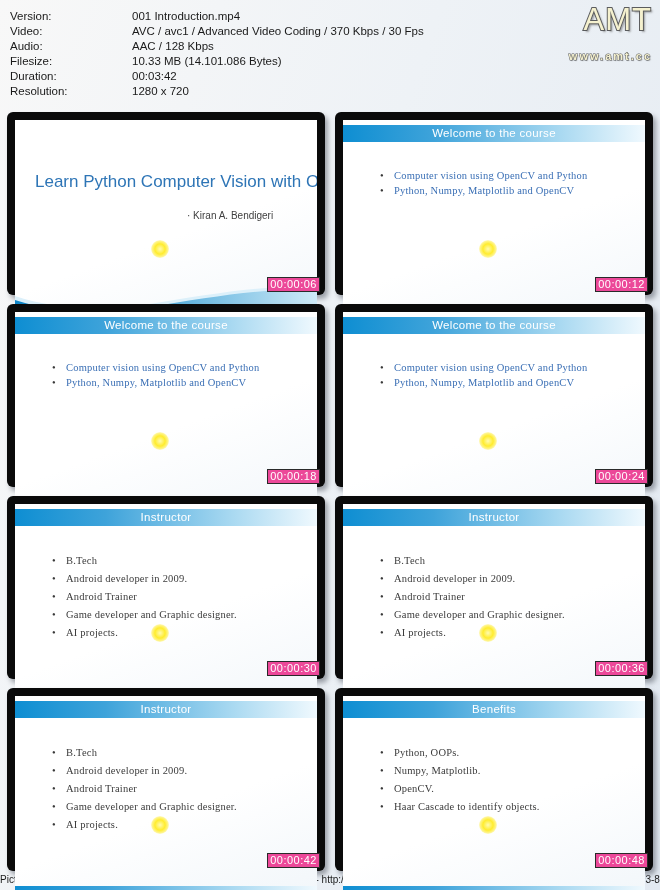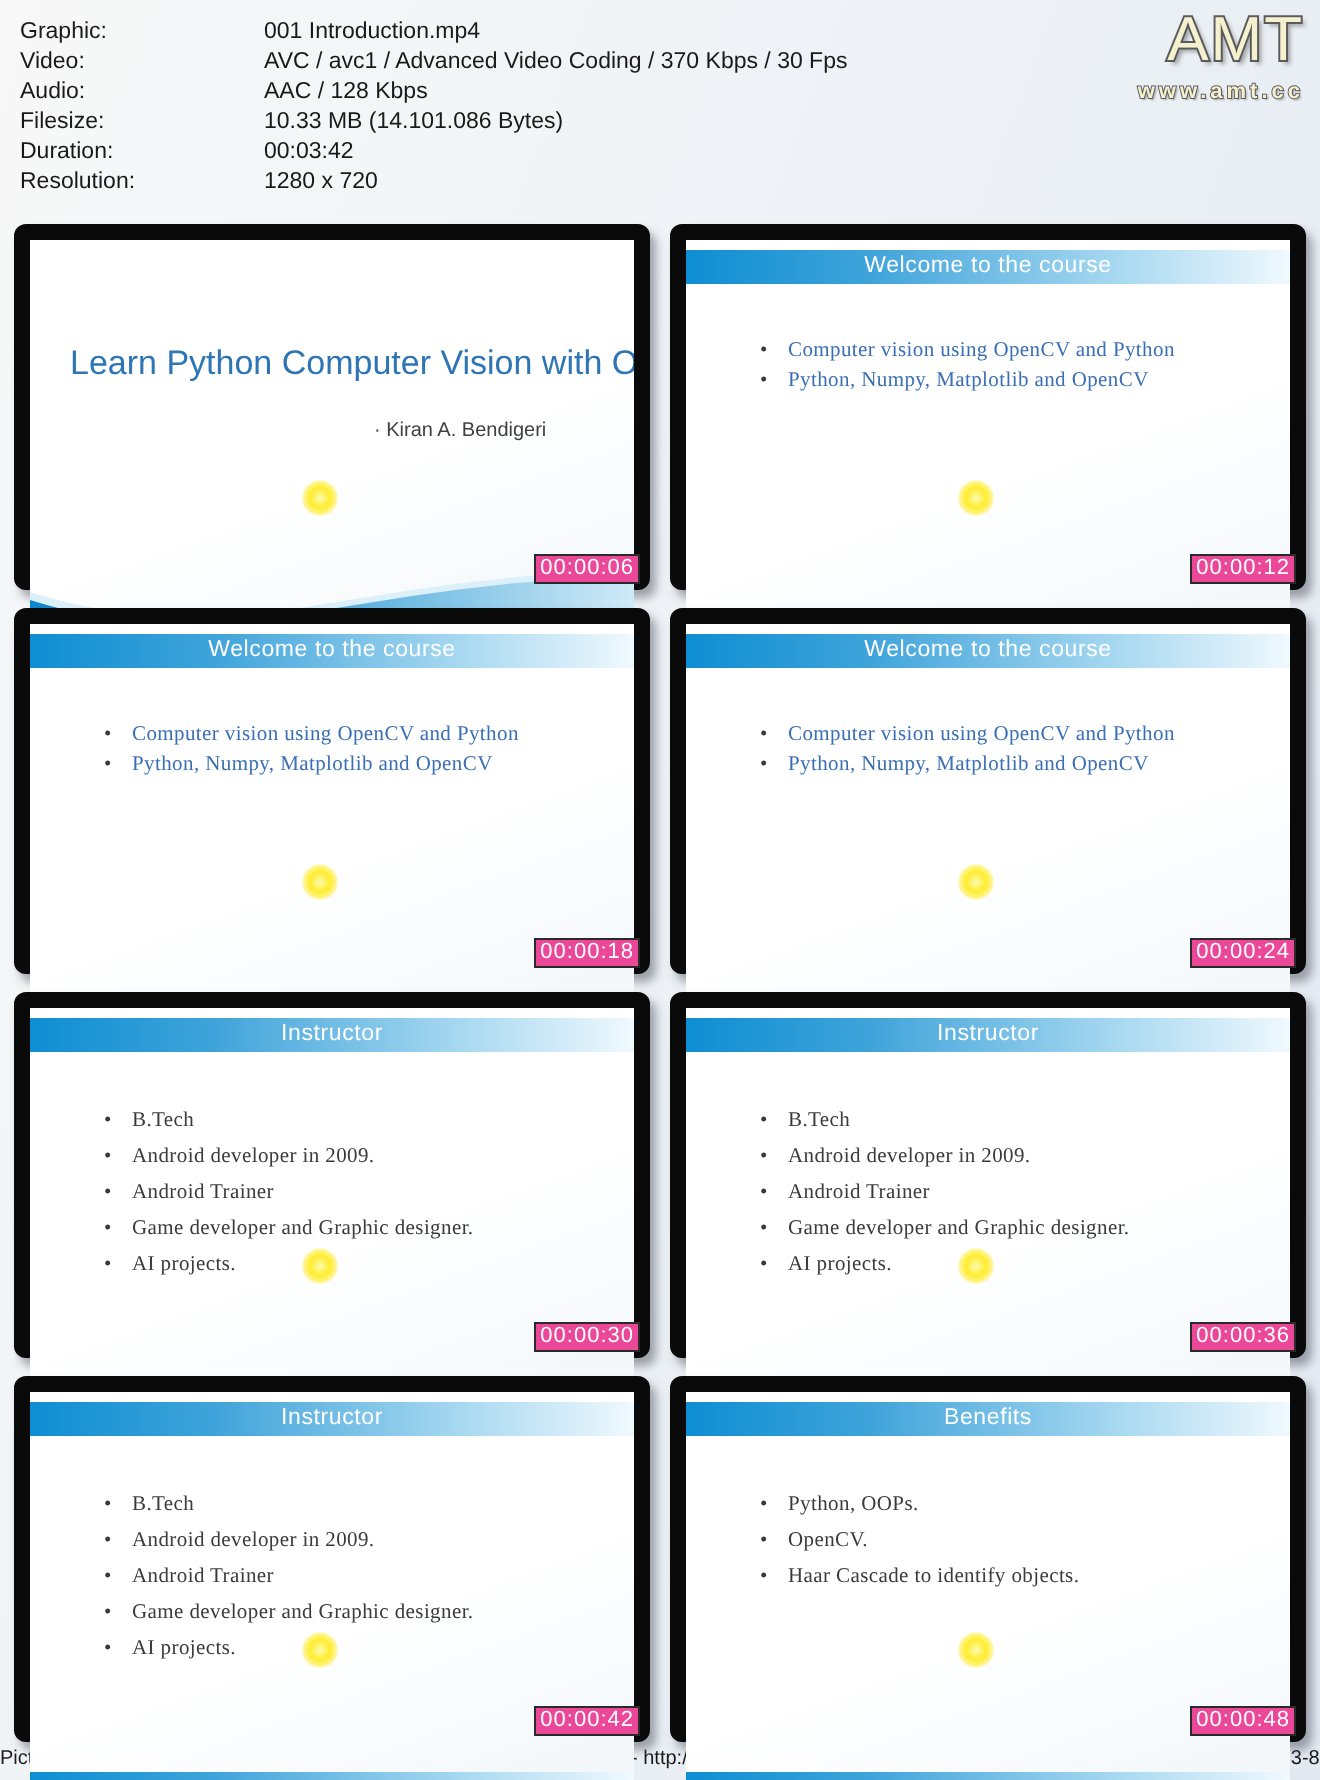--- a/index.html
+++ b/index.html
@@ -14,21 +14,21 @@
   .meta-row{display:flex;font-size:11.5px;line-height:15px;color:#1a1a1a;}
   .meta-label{width:78px;flex:0 0 78px;}
   .meta-value{white-space:nowrap;margin-left:44px;}
   .logo{position:absolute;top:4px;right:8px;text-align:right;line-height:1;}
   .logo-amt{
     font-size:31px;font-weight:400;letter-spacing:1px;color:#f5f1cf;
     -webkit-text-stroke:2px #5b5c5e;paint-order:stroke fill;
     text-shadow:2px 2px 2px rgba(90,90,90,.55);
   }
   .logo-url{
-    margin-top:6px;font-size:11px;font-weight:700;letter-spacing:2px;color:#f5f1cf;
+    margin-top:16px;font-size:11px;font-weight:700;letter-spacing:2px;color:#f5f1cf;
     -webkit-text-stroke:1px #5b5c5e;paint-order:stroke fill;
     text-shadow:1px 1px 1px rgba(90,90,90,.5);
     text-align:center;
   }
   
   .grid{
     display:grid;grid-template-columns:318px 318px;gap:9px 10px;
     padding:2px 7px 0 7px;
   }
   .thumb{
@@ -85,21 +85,21 @@
   .footer{
     text-align:center;font-size:10px;line-height:17px;color:#1a1a1a;white-space:nowrap;
   }
 </style>
 </head>
 <body>
 
 <div class="header">
   <div class="meta">
     <div class="meta-row">
-        <span class="meta-label">Graphic:</span>
+        <span class="meta-label">Version:</span>
         <span class="meta-value">001 Introduction.mp4</span>
       </div>
     <div class="meta-row">
         <span class="meta-label">Video:</span>
         <span class="meta-value">AVC / avc1 / Advanced Video Coding / 370 Kbps / 30 Fps</span>
       </div>
     <div class="meta-row">
         <span class="meta-label">Audio:</span>
         <span class="meta-value">AAC / 128 Kbps</span>
       </div>
@@ -243,20 +243,21 @@
     <div class="timestamp">00:00:42</div>
   </div>
 
   <div class="thumb">
     <div class="slide">
       <div class="band band--top">
           <span class="band-title">Benefits</span>
         </div>
       <ul class="bullets bullets--dark">
         <li>Python, OOPs.</li>
+        <li>Numpy, Matplotlib.</li>
         <li>OpenCV.</li>
         <li>Haar Cascade to identify objects.</li>
       </ul>
       <div class="glow"></div>
       <div class="band band--bottom"></div>
     </div>
     <div class="timestamp">00:00:48</div>
   </div>
 
 </div>

